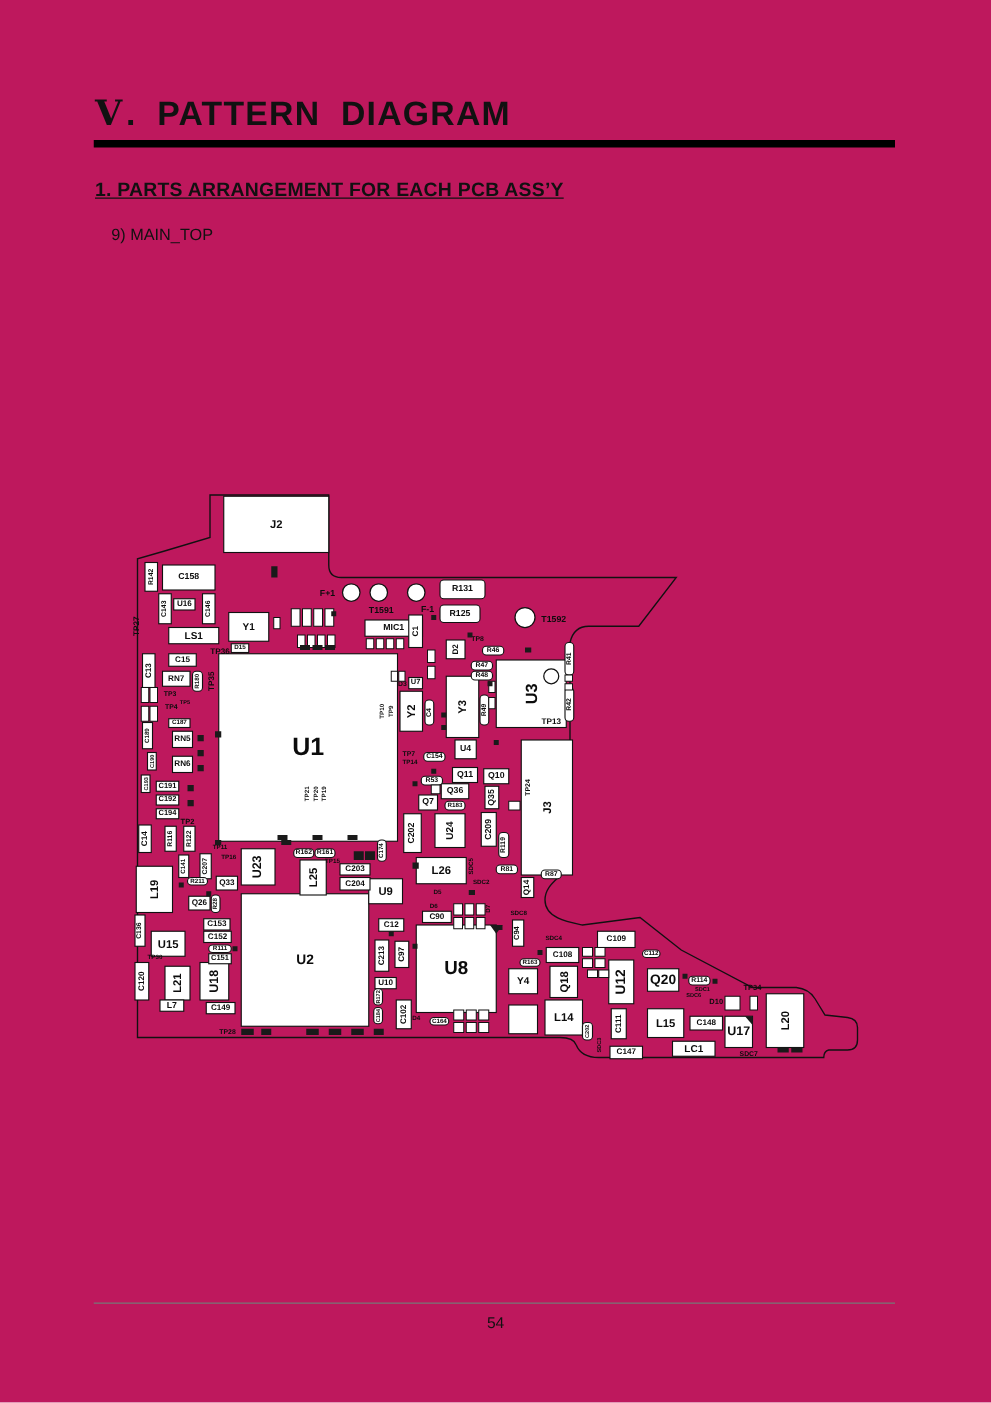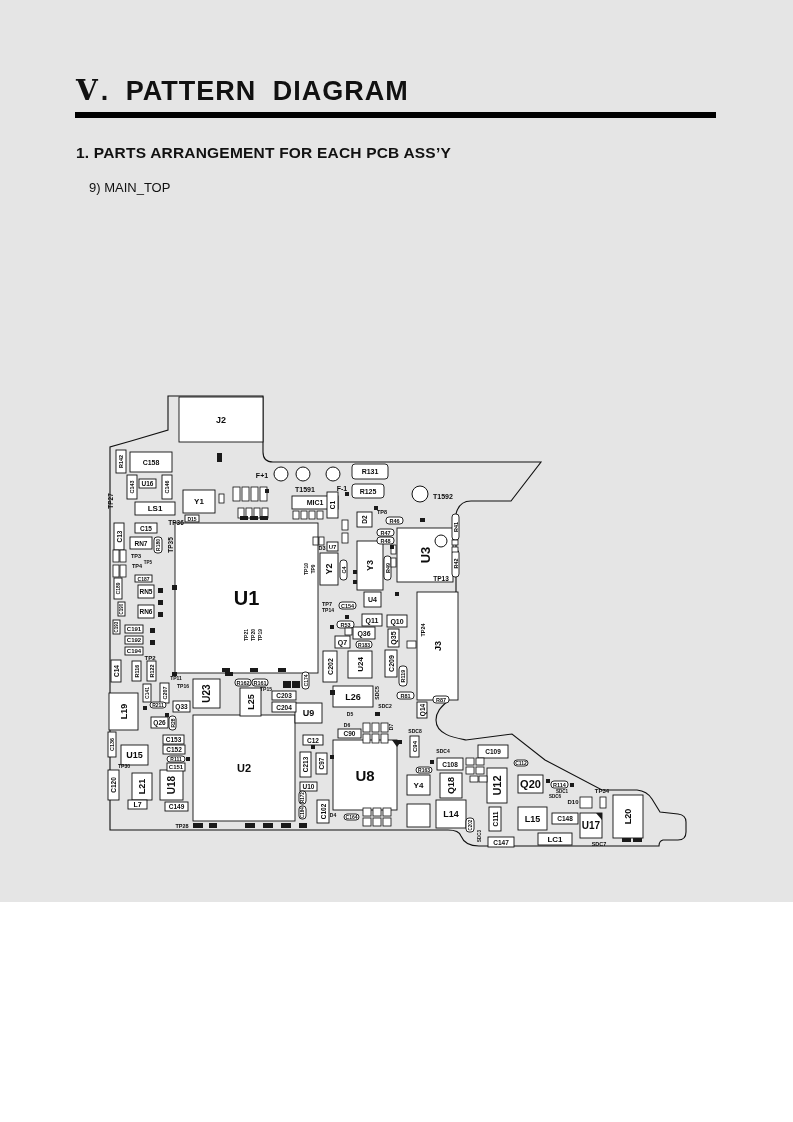--- a/index.html
+++ b/index.html
@@ -1,25 +1,25 @@
 <!DOCTYPE html>
 <html><head>
 <meta charset="utf-8">
 <style>
   html,body{margin:0;padding:0;background:#fff;}
-  .page{position:relative;width:793px;height:902px;background:#e5e5e5;overflow:hidden;
+  .page{position:relative;width:793px;height:1122px;background:#be185d;overflow:hidden;
         font-family:"Liberation Sans",sans-serif;color:#111;}
   .title{position:absolute;left:76px;top:74px;font-size:27px;font-weight:bold;
          letter-spacing:1px;word-spacing:8px;white-space:nowrap;}
   .title .numeral{font-family:"DejaVu Serif",serif;font-weight:600;font-size:28px;margin-right:2px;}
   .rule{position:absolute;left:75px;top:112px;width:641px;height:6px;background:#000;}
-  .section{position:absolute;left:76px;top:144px;font-size:15.5px;font-weight:bold;letter-spacing:.2px;}
+  .section{position:absolute;left:76px;top:144px;font-size:15.5px;font-weight:bold;letter-spacing:.2px;text-decoration:underline;}
   .subsection{position:absolute;left:89px;top:180px;font-size:13px;}
   .footline{position:absolute;left:75px;top:1042px;width:641px;height:1px;background:#777;}
-  .pagenum{position:absolute;left:0;top:1051px;width:793px;text-align:center;font-size:12.5px;margin-top:43px;}
+  .pagenum{position:absolute;left:0;top:1051px;width:793px;text-align:center;font-size:12.5px;}
   svg text{font-family:"Liberation Sans",sans-serif;font-weight:700;fill:#0c0c0c;}
 </style>
 </head>
 <body>
 
 <div class="page">
   <div class="title"><span class="numeral">Ⅴ</span><span>. PATTERN DIAGRAM</span></div>
   <div class="rule"></div>
   <div class="section">1. PARTS ARRANGEMENT FOR EACH PCB ASS’Y</div>
   <div class="subsection">9) MAIN_TOP</div>

